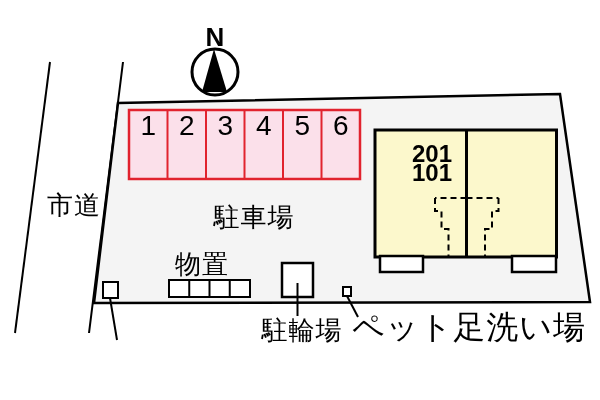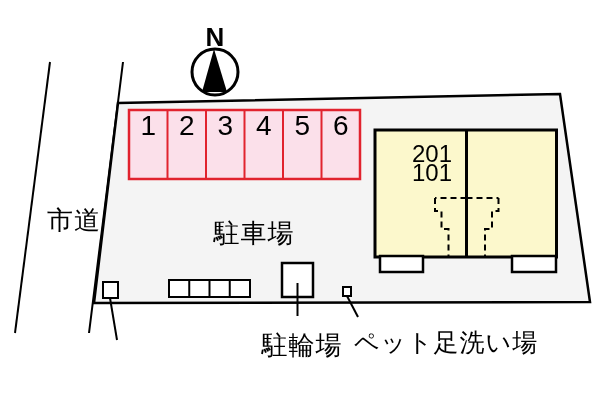--- a/index.html
+++ b/index.html
@@ -13,21 +13,21 @@
   .stage svg{position:absolute;left:0;top:0;}
   .label{
     position:absolute;
     color:#000;
     text-align:center;
     font-weight:500;
     white-space:nowrap;
     letter-spacing:1px;
   }
   .north{font-weight:bold;font-size:26px;line-height:26px;letter-spacing:0;}
-  .jp{font-size:26px;line-height:28px;margin-top:15px;}
+  .jp{font-size:26px;line-height:28px;}
   .stall-num{font-size:28px;line-height:30px;width:38.5px;letter-spacing:0;}
   .unit{
     font-size:24px;line-height:19px;letter-spacing:0;
     white-space:pre-line;text-align:center;
   }
 </style>
 </head>
 <body>
 
 <div class="stage">
@@ -78,24 +78,25 @@
 
   <div class="label jp" style="left:42px;top:191px;width:64px;">市道</div>
 
   <div class="label stall-num" style="left:129px;top:111px;">1</div>
   <div class="label stall-num" style="left:167.5px;top:111px;">2</div>
   <div class="label stall-num" style="left:206px;top:111px;">3</div>
   <div class="label stall-num" style="left:244.5px;top:111px;">4</div>
   <div class="label stall-num" style="left:283px;top:111px;">5</div>
   <div class="label stall-num" style="left:321.5px;top:111px;">6</div>
 
-  <div class="label jp" style="left:204px;top:204px;width:100px;">駐車場</div>
+  <div class="label jp" style="left:204px;top:204px;width:100px;font-family:Liberation Serif, serif;">駐車場</div>
 
-  <div class="label unit" style="left:387px;top:144px;width:90px;">201
+  <div class="label unit" style="left:387px;top:144px;width:90px;font-weight:bold;">201
 101</div>
 
+  <div class="label jp" style="left:162px;top:250px;width:80px;">物置</div>
 
 
   <div class="label jp" style="left:252px;top:316px;width:100px;">駐輪場</div>
 
-  <div class="label jp" style="left:352px;top:313px;width:188px;font-size:25px;">ペット足洗い場</div>
+  <div class="label jp" style="left:352px;top:313px;width:188px;font-size:32px;">ペット足洗い場</div>
 
 </div>
 
 </body></html>

